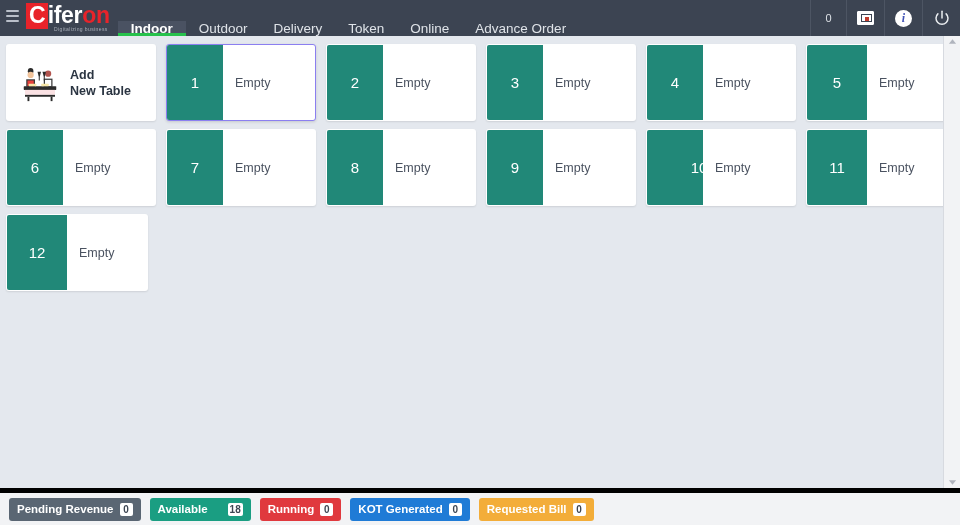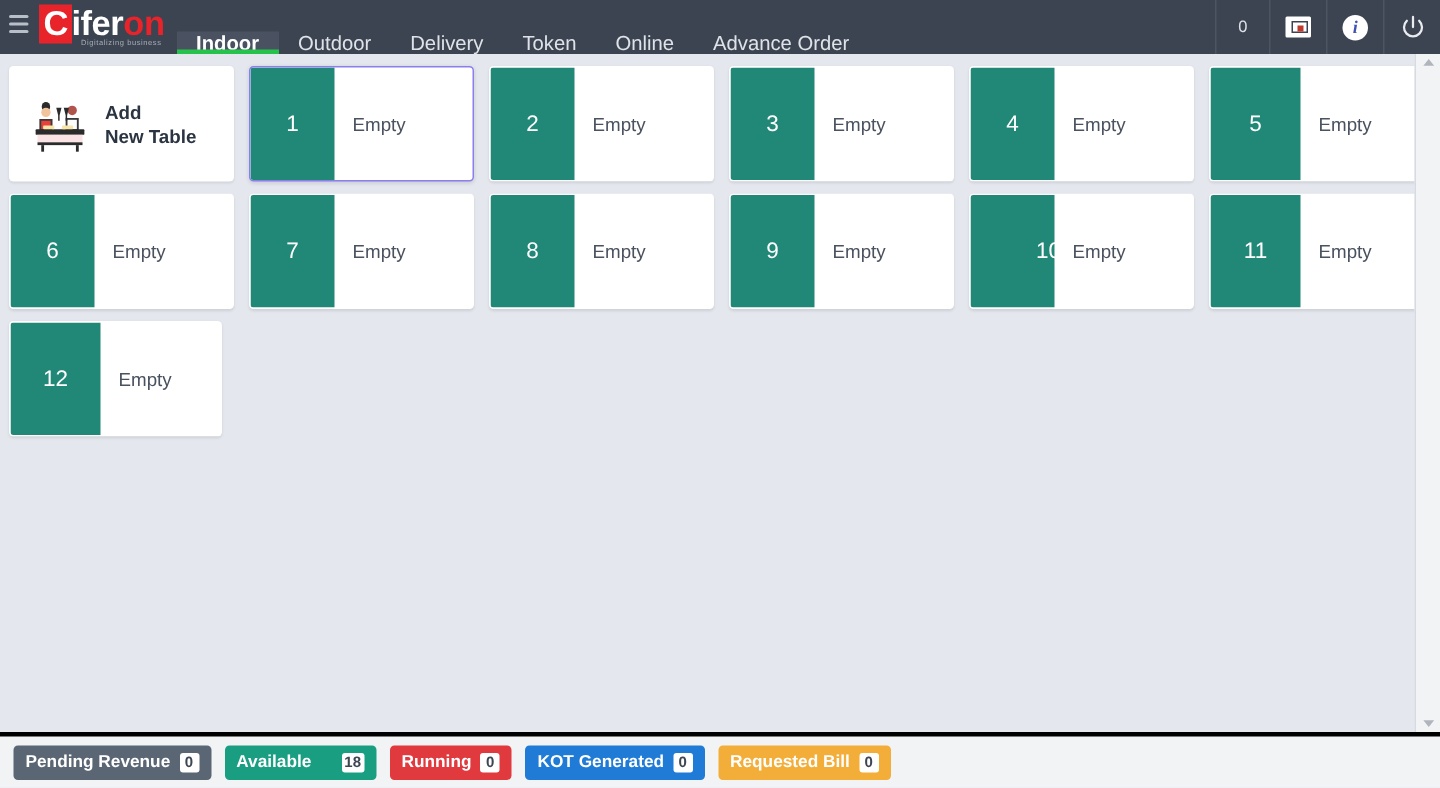--- a/index.html
+++ b/index.html
@@ -214,21 +214,21 @@
     width: 9px; height: 7px;
     cursor: pointer;
     opacity: 0.55;
   }
   .vscroll-track { flex: 1; width: 100%; }
 
   
   .bottombar {
     height: 37px;
     background: #f2f3f5;
-    border-top: 3px solid #000000;
+    border-top: 5px solid #000000;
     display: flex; align-items: center;
     padding-left: 9px;
     gap: 9px;
   }
   .badge {
     display: flex; align-items: center; gap: 6px;
     height: 23px;
     padding: 0 8px;
     border-radius: 3px;
     color: #ffffff;

